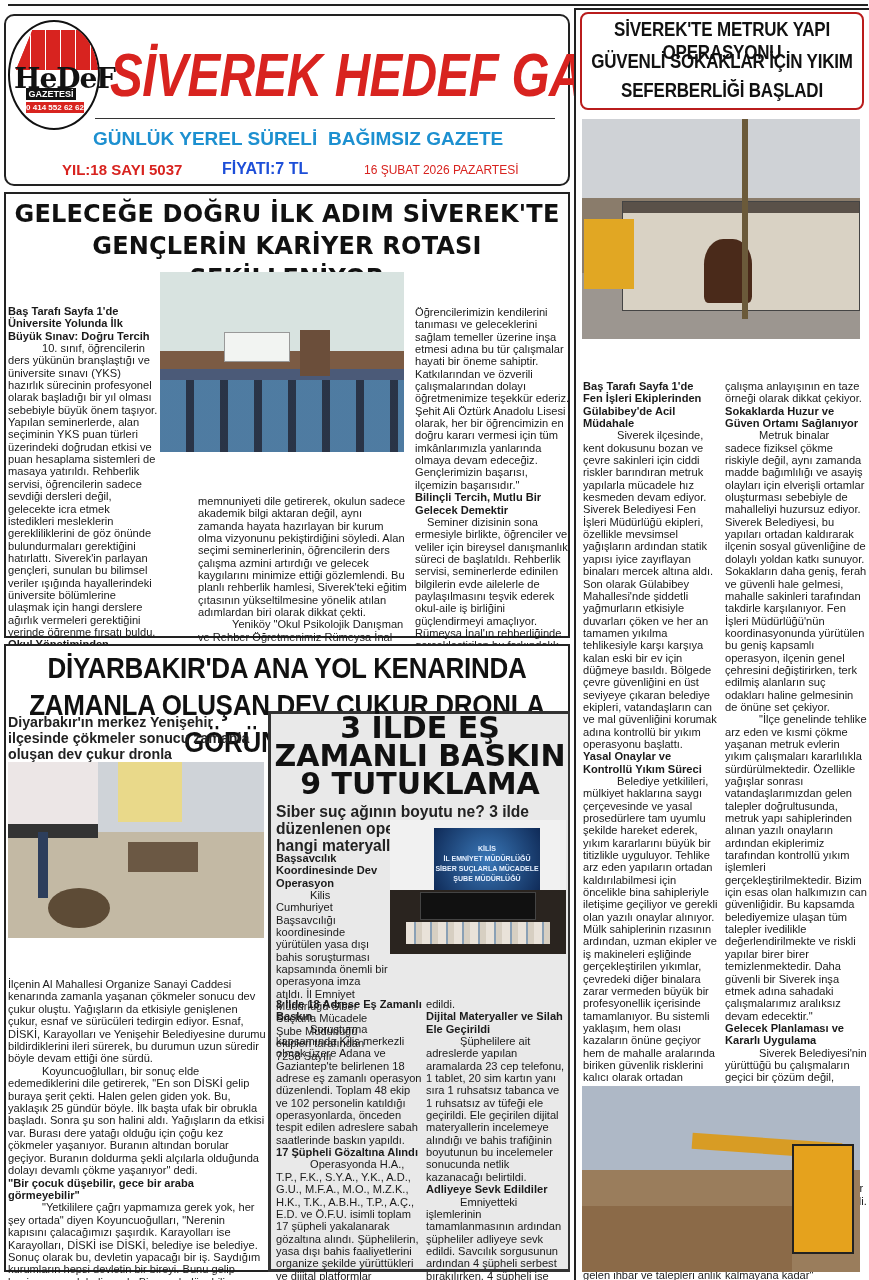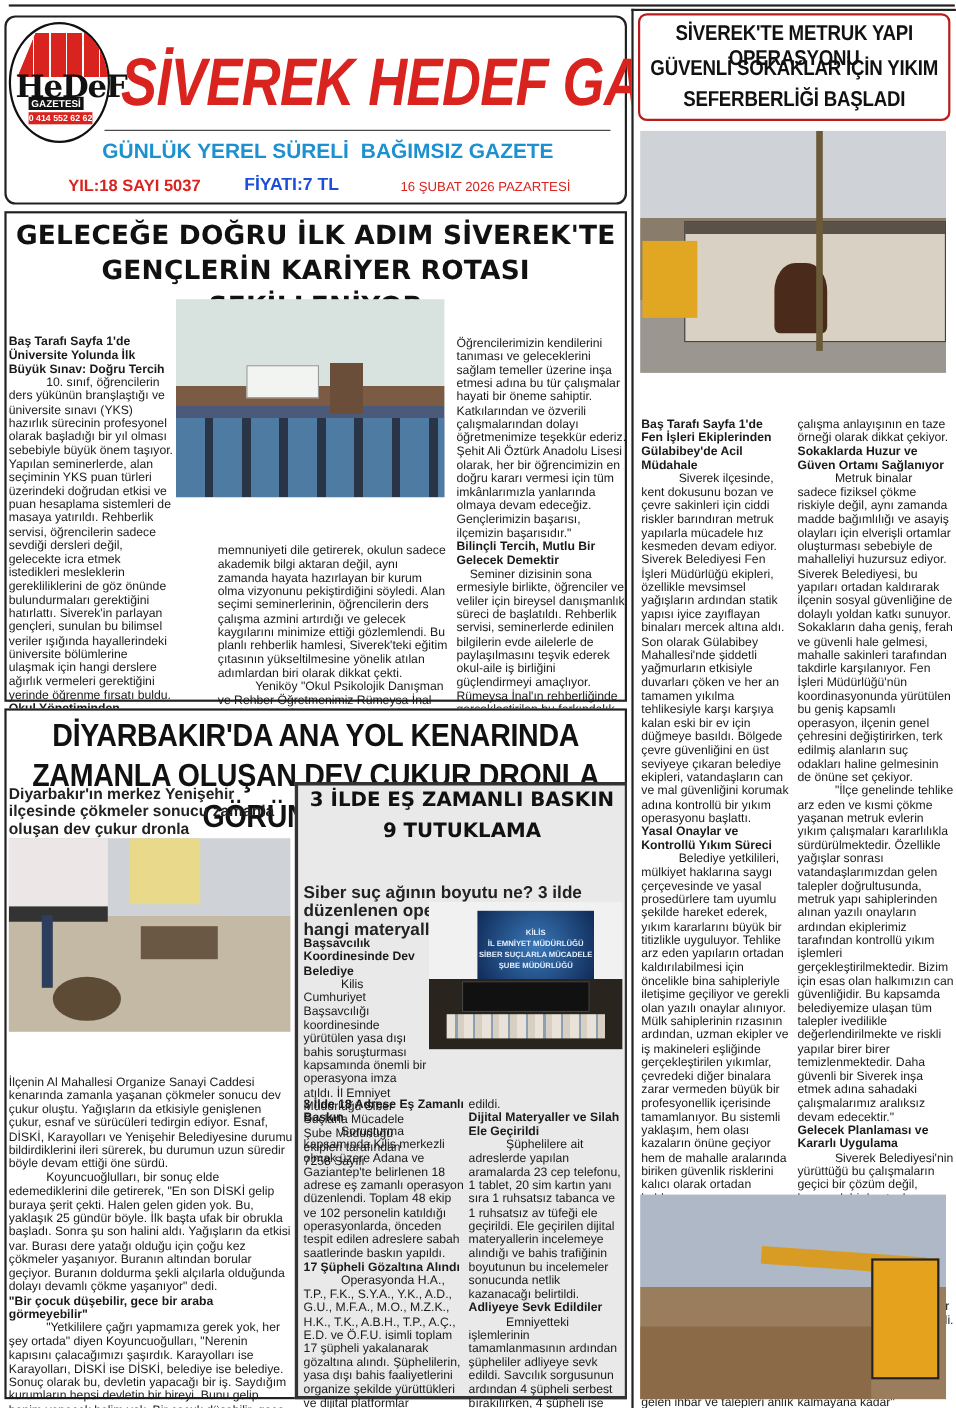--- a/index.html
+++ b/index.html
@@ -74,21 +74,21 @@
      background: linear-gradient(180deg, #cfd3d8 0 40%, #c3b9a4 40% 100%); }
   #photo-sinkhole .bld1 { position: absolute; left: 0; top: 0; width: 90px; height: 76px; background: #ece6e6; border-bottom: 14px solid #333; }
   #photo-sinkhole .bld2 { position: absolute; left: 110px; top: 0; width: 64px; height: 60px; background: #e9d98a; }
   #photo-sinkhole .pit1 { position: absolute; left: 40px; top: 126px; width: 62px; height: 40px; background: #5d4b36; border-radius: 50%; }
   #photo-sinkhole .pit2 { position: absolute; left: 120px; top: 80px; width: 70px; height: 30px; background: #6b5844; }
   #photo-sinkhole .man { position: absolute; left: 30px; top: 70px; width: 10px; height: 66px; background: #2d3e5c; }
   #story2-body { left: 8px; top: 942px; width: 258px; font-size: 11.1px; line-height: 12.4px; }
 
   
   #story3-frame { left: 268px; top: 711px; width: 302px; height: 561px; background: #e9e9e9; border: 3px solid #333; border-right-width: 2px; }
-  #story3-title { left: 272px; top: 714px; width: 296px; text-align: center; font-weight: 900; font-family: "DejaVu Sans", sans-serif; font-size: 18px; line-height: 28px; }
+  #story3-title { left: 272px; top: 714px; width: 296px; text-align: center; font-weight: 900; font-family: "DejaVu Sans", sans-serif; font-size: 30px; line-height: 28px; }
   #story3-lede { left: 276px; top: 804px; width: 292px; font-weight: bold; font-size: 15.6px; line-height: 16.8px; color: #222; }
   #photo-kilis { left: 390px; top: 820px; width: 176px; height: 134px; background: #f1f1f1; }
   #photo-kilis .banner { position: absolute; left: 44px; top: 8px; width: 106px; height: 64px; background: radial-gradient(circle at 50% 50%, #3a78b8, #0f2a57); color: #e6f0ff; font-size: 7px; font-weight: bold; text-align: center; padding-top: 16px; line-height: 10px; }
   #photo-kilis .table { position: absolute; left: 0; top: 70px; width: 176px; height: 64px; background: #2a241f; }
   #photo-kilis .phones { position: absolute; left: 16px; top: 102px; width: 144px; height: 22px; background: repeating-linear-gradient(90deg, #e9e2d9 0 8px, #8aa0b5 8px 10px, #d7cfc2 10px 16px); }
   #photo-kilis .case { position: absolute; left: 30px; top: 72px; width: 116px; height: 28px; background: #111; border: 1px solid #444; }
   #story3-col-a { left: 276px; top: 816px; width: 112px; }
   #story3-col-b { left: 276px; top: 962px; width: 146px; }
   #story3-col-c { left: 426px; top: 962px; width: 142px; }
 </style>
@@ -212,21 +212,21 @@
 </div>
 
 <div class="frame" id="story3-frame"></div>
 <div class="abs" id="story3-title">
   <div>3 İLDE EŞ ZAMANLI BASKIN</div>
   <div>9 TUTUKLAMA</div>
 </div>
 <div class="abs" id="story3-lede">Siber suç ağının boyutu ne? 3 ilde düzenlenen operasyon nasıl planlandı, hangi materyaller ele geçirildi?</div>
 
 <div class="col" id="story3-col-a">
-  <div class="sh">Başsavcılık Koordinesinde Dev Belediye</div>
+  <div class="sh">Başsavcılık Koordinesinde Dev Operasyon</div>
   <p>Kilis Cumhuriyet Başsavcılığı koordinesinde yürütülen yasa dışı bahis soruşturması kapsamında önemli bir operasyona imza atıldı. İl Emniyet Müdürlüğü Siber Suçlarla Mücadele Şube Müdürlüğü ekipleri tarafından 7258 Sayılı</p>
 </div>
 
 <div class="photo" id="photo-kilis">
   <div class="banner">
     <div>KİLİS</div>
     <div>İL EMNİYET MÜDÜRLÜĞÜ</div>
     <div>SİBER SUÇLARLA MÜCADELE ŞUBE MÜDÜRLÜĞÜ</div>
   </div>
   <div class="table"></div>

